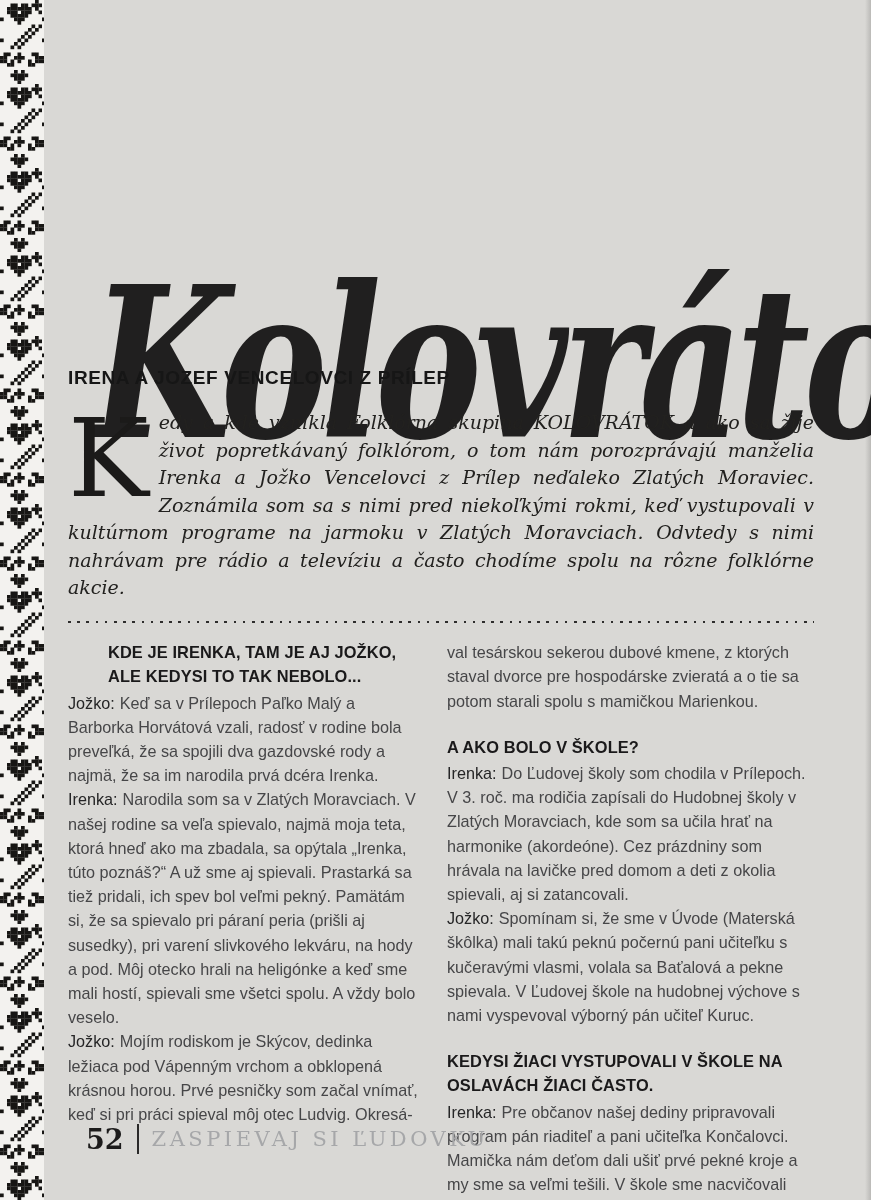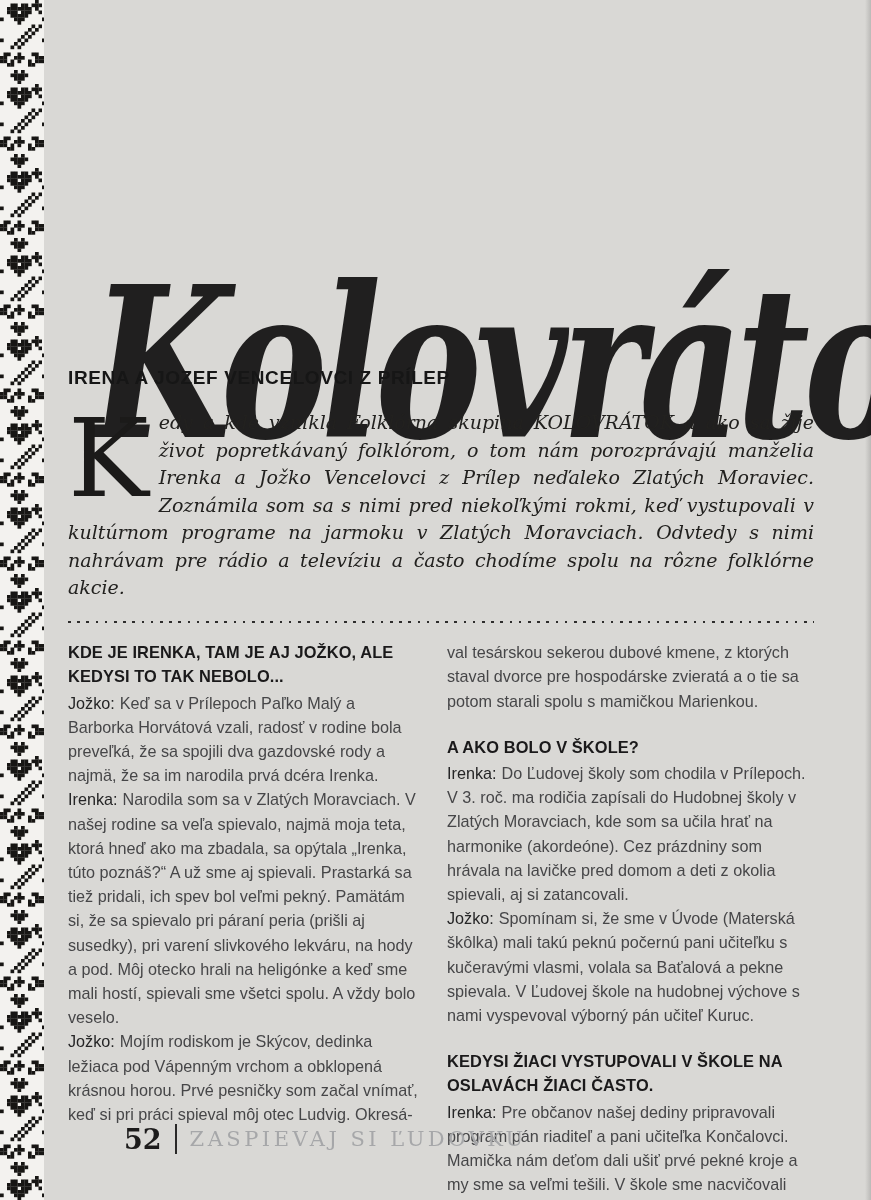--- a/index.html
+++ b/index.html
@@ -25,27 +25,27 @@
 
   .dotted-rule{margin-top:13px;height:2.6px;
                background:repeating-linear-gradient(90deg,#2e2d2c 0 2.6px,transparent 2.6px 9.2px);}
 
   .cols{display:flex;gap:23px;margin-top:17px;}
   .col-left{width:356px;flex:none;}
   .col-right{flex:1;min-width:0;}
 
   .col-heading{margin:22px 0 2px;font:700 16.4px/24.2px "Liberation Sans",sans-serif;
                color:#1a191a;letter-spacing:0.1px;}
-  .col-heading:first-child{margin-top:0;}
+  .col-heading:first-child{margin-top:0;margin-left:40px;}
   .col-para{margin:0;font:400 16.2px/24.2px "Liberation Sans",sans-serif;color:#464648;}
   .speaker{font-weight:400;color:#252526;}
   .speaker:not(:empty){margin-right:5px;}
 
   .footer{position:absolute;left:86px;top:1124px;display:flex;align-items:center;gap:13px;}
-  .footer-page-number{font:700 27px/1 "DejaVu Serif",serif;color:#1c1b1b;margin-left:38px;}
+  .footer-page-number{font:700 27px/1 "DejaVu Serif",serif;color:#1c1b1b;}
   .footer-divider{width:2px;height:30px;background:#2a2929;}
   .footer-magazine{font:400 21px/1 "DejaVu Serif",serif;color:#a6a7a9;letter-spacing:3.5px;}
 
   .page-edge-right{position:absolute;top:0;right:0;width:6px;height:100%;
                    background:linear-gradient(90deg,rgba(0,0,0,0) 0%,rgba(0,0,0,0.14) 100%);}
 </style>
 </head>
 <body>
 
 <div class="page">

